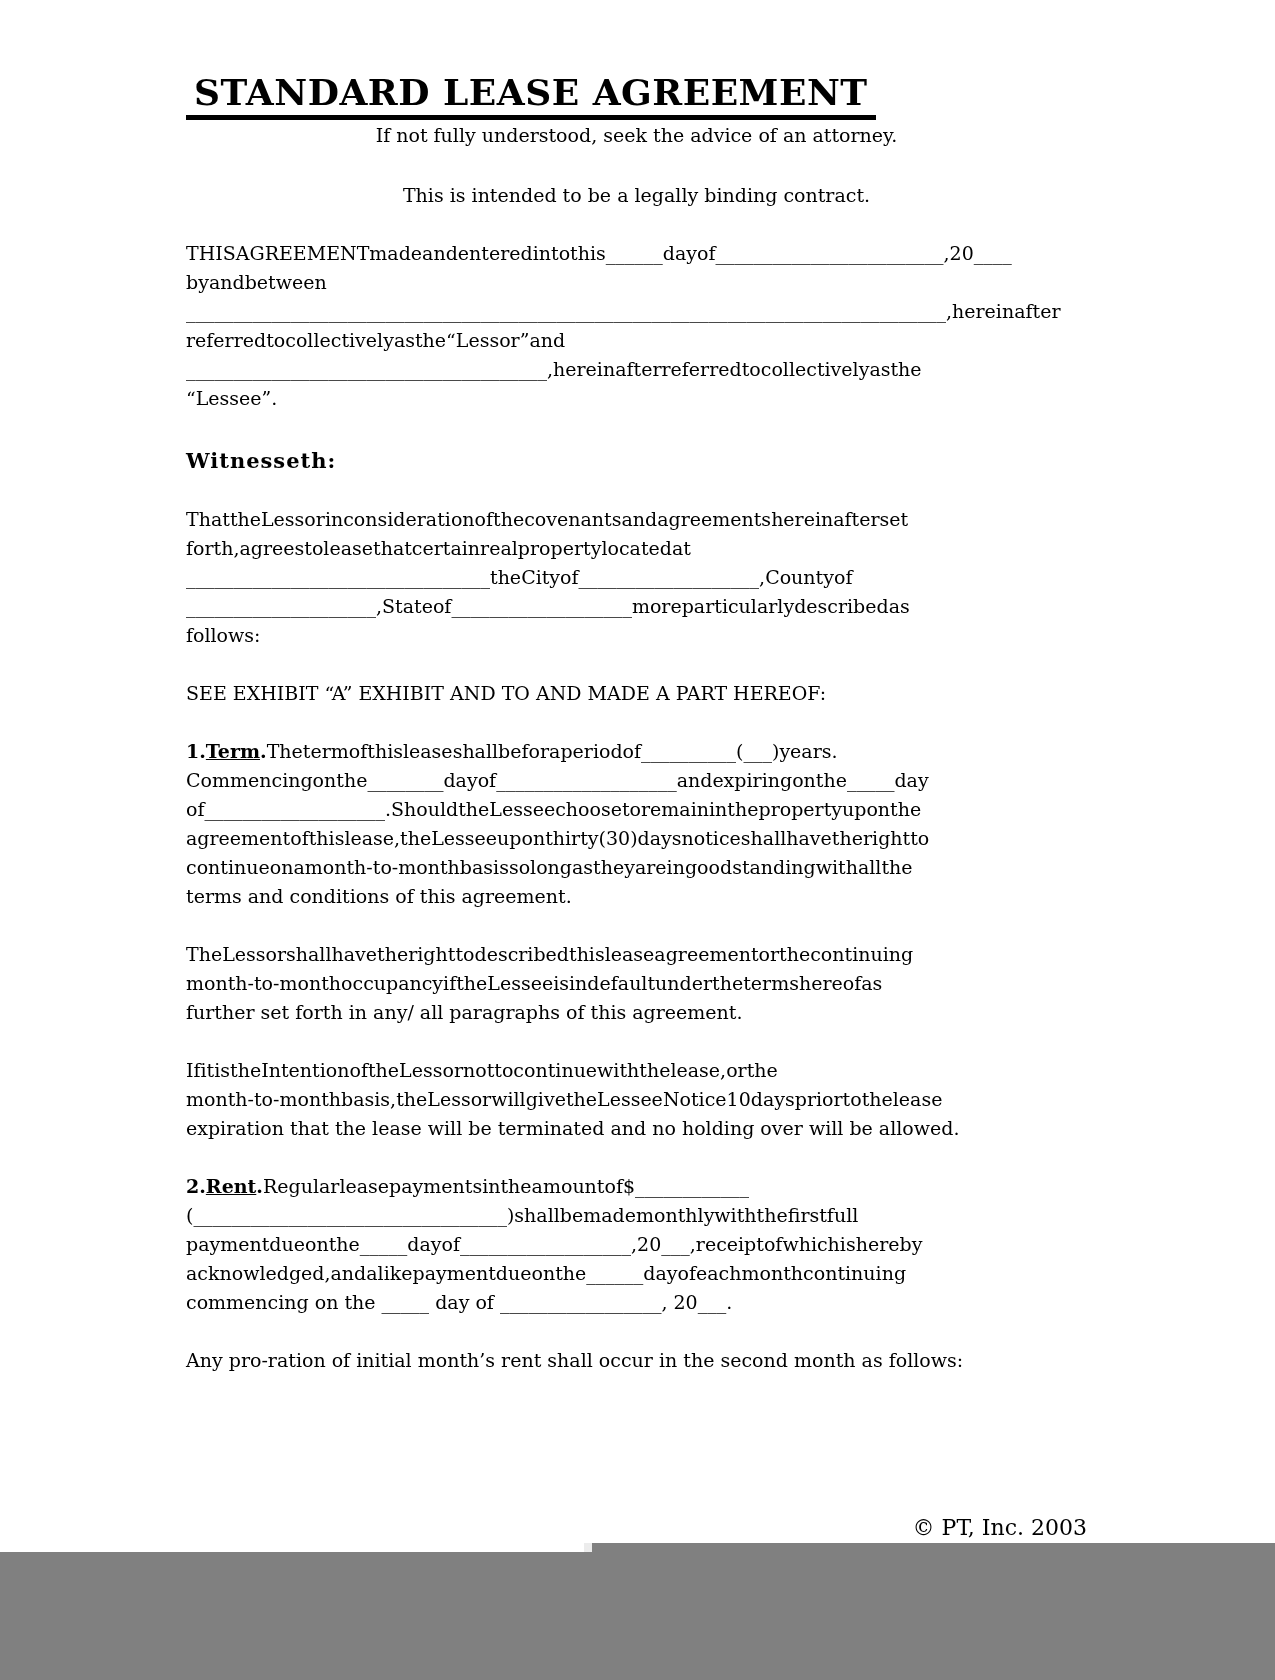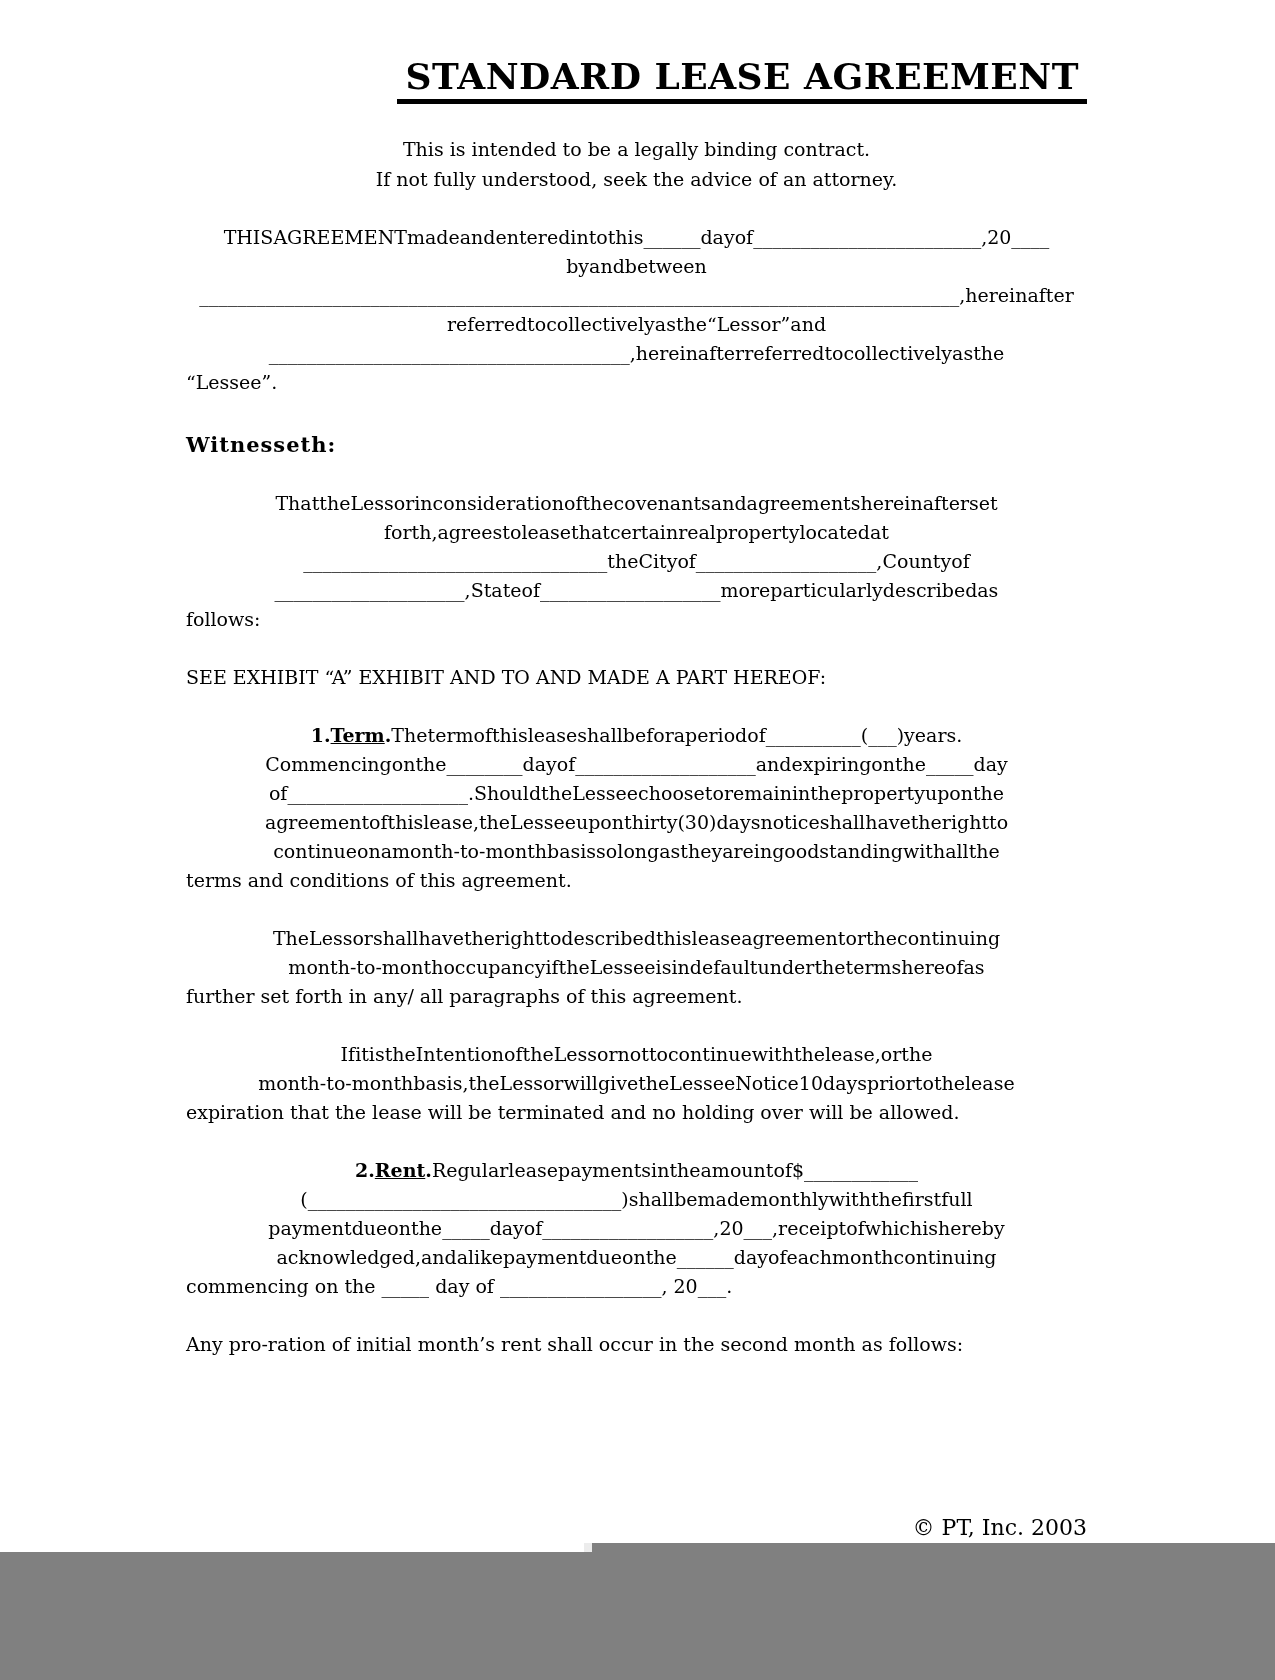--- a/index.html
+++ b/index.html
@@ -12,37 +12,37 @@
     font-family: "DejaVu Serif", serif;
     overflow: hidden;
   }
   .content {
     position: absolute;
     left: 186px;
     top: 0;
     width: 901px;
     font-size: 19px;
   }
-  .title-wrap { margin-top: 56px; text-align: right; }
+  .title-wrap { margin-top: 72px; text-align: left; }
   .doc-title {
     display: inline-block;
     font-size: 36px;
     font-weight: bold;
     letter-spacing: 0.5px;
     line-height: 40px;
     padding: 0 8px 3px 8px;
     border-bottom: 5px solid var(--text, #000000);
     white-space: nowrap;
   }
   .cl { text-align: center; height: 30px; line-height: 30px; white-space: nowrap; }
   .sub1 { margin-top: 30px; }
   .para { margin-top: 29px; }
   .jl {
     display: flex;
-    justify-content: center;
+    justify-content: flex-start;
     height: 29px;
     line-height: 29px;
     white-space: nowrap;
   }
   .ll { height: 29px; line-height: 29px; white-space: nowrap; }
   .hl {
     margin-top: 33px;
     height: 30px; line-height: 30px;
     font-weight: bold;
     font-size: 21px;
@@ -67,22 +67,22 @@
 </head>
 <body>
 
 <div class="page">
   <div class="content">
 
     <div class="title-wrap">
       <span class="doc-title">STANDARD LEASE AGREEMENT</span>
     </div>
 
+    <div class="cl">If not fully understood, seek the advice of an attorney.</div>
     <div class="cl sub1">This is intended to be a legally binding contract.</div>
-    <div class="cl">If not fully understood, seek the advice of an attorney.</div>
 
     <div class="para">
       <div class="jl">
           <span>THIS</span>
           <span>AGREEMENT</span>
           <span>made</span>
           <span>and</span>
           <span>entered</span>
           <span>into</span>
           <span>this</span>

